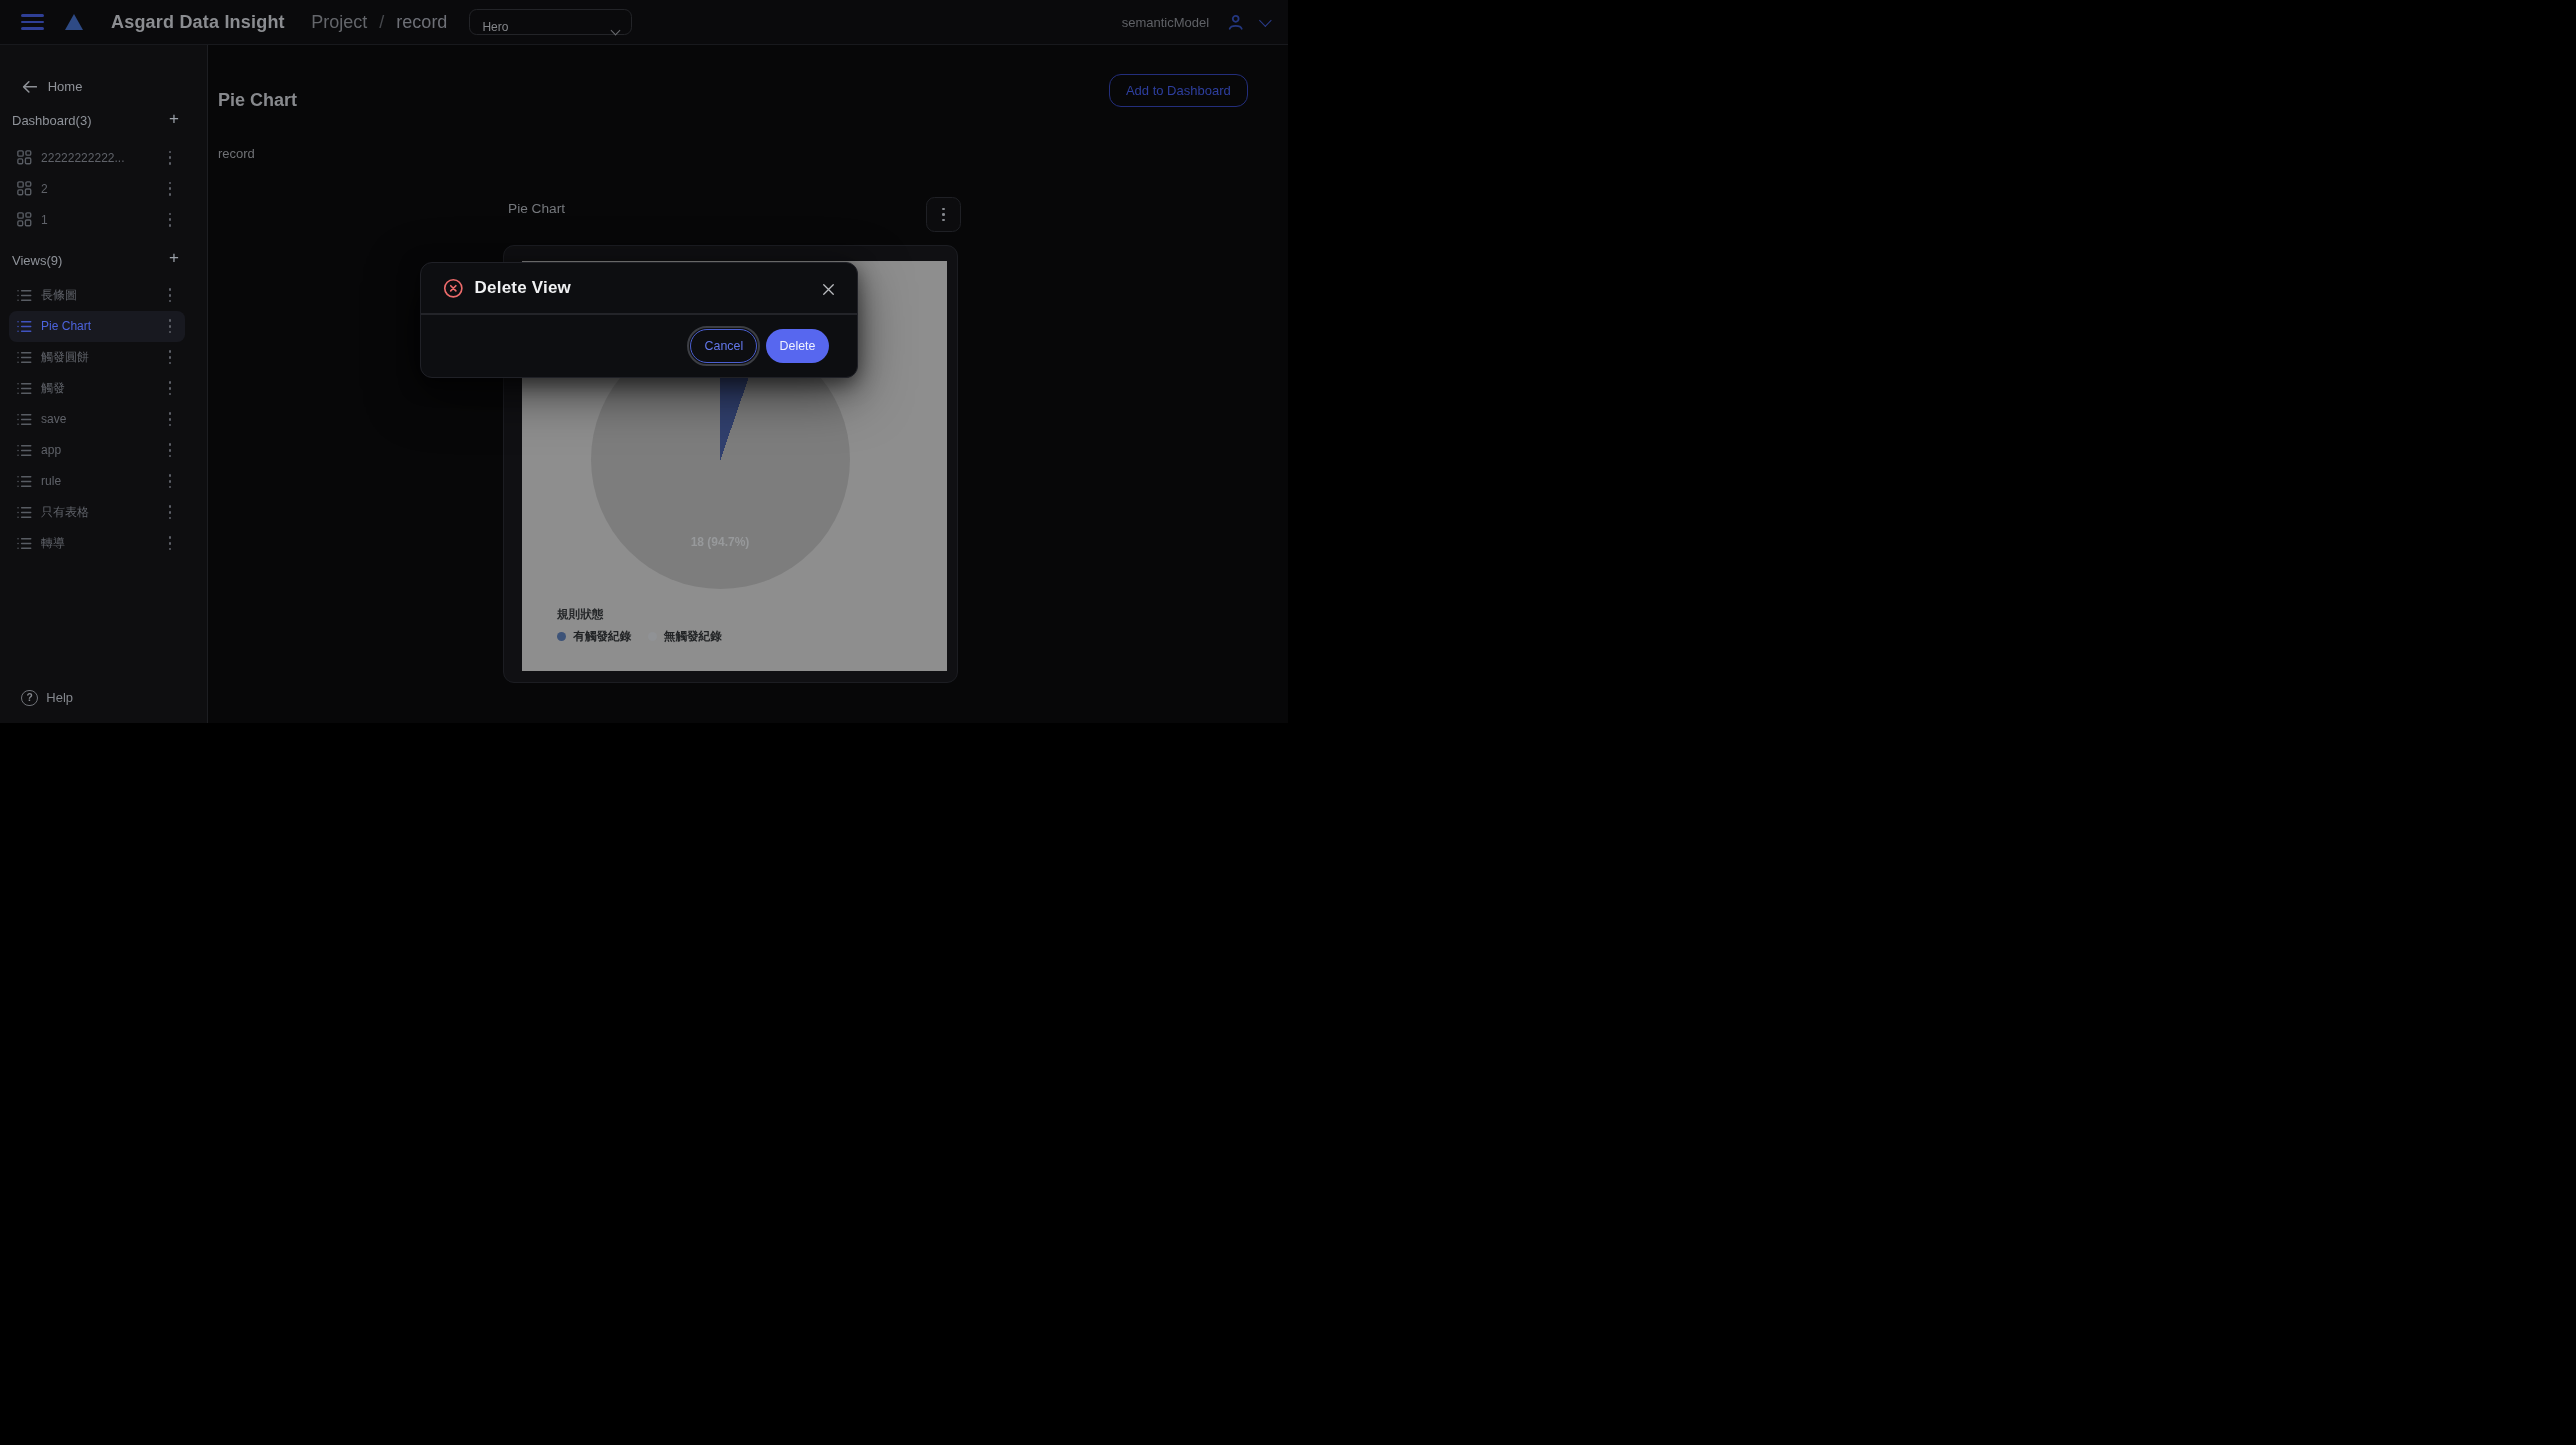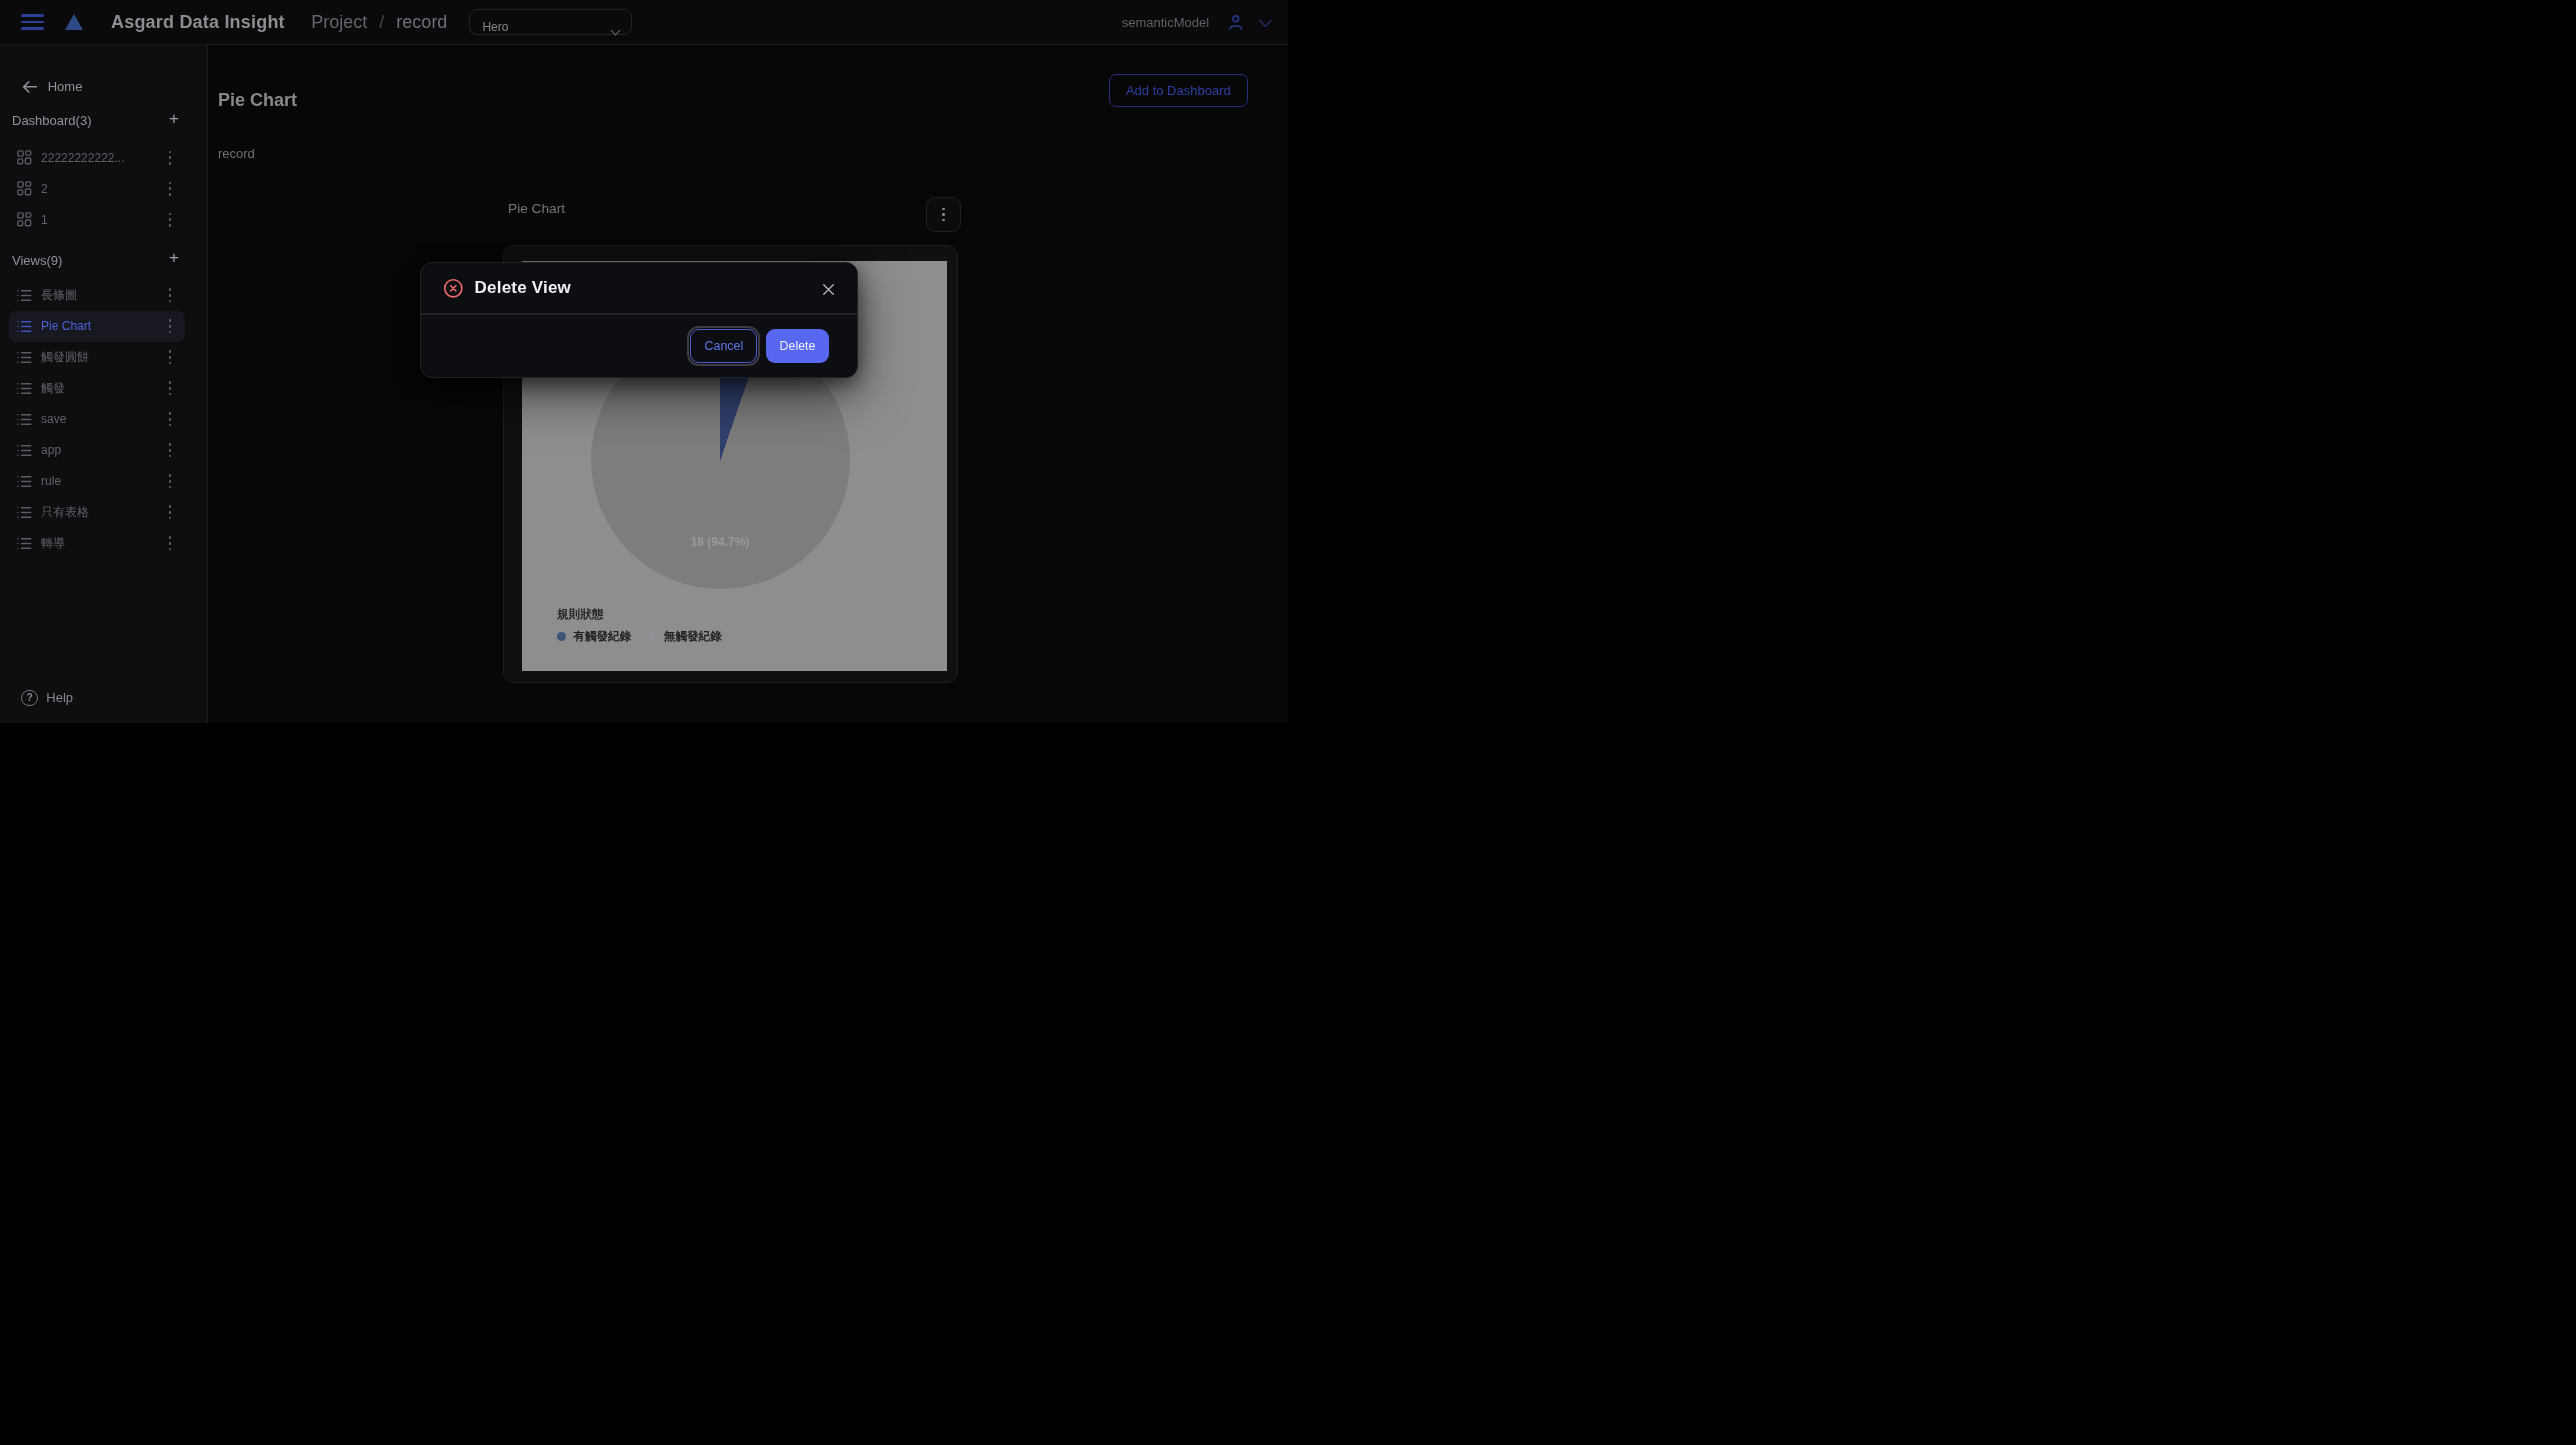--- a/index.html
+++ b/index.html
@@ -49,21 +49,21 @@
   .dgroup{margin-top:11px;} .vgroup{margin-top:9.4px;}
   .helprow{position:absolute;left:21.4px;bottom:17px;display:flex;align-items:center;gap:8.6px;
            color:#84878d;font-size:13px;cursor:pointer;}
   .helpicon{width:16.3px;height:16.3px;border:1.3px solid #6f7278;border-radius:50%;display:flex;
             align-items:center;justify-content:center;font-size:10.3px;font-weight:700;color:#84878d;box-sizing:border-box;}
 
   
   .main{position:absolute;left:177px;top:45px;right:0;bottom:0;background:#070708;}
   .pagetitle{position:absolute;left:41px;top:33px;font-size:18px;font-weight:700;color:#87898d;}
   .addbtn{position:absolute;right:40px;top:29px;height:33px;padding:0 16.3px;border:0.9px solid #232e7c;
-          border-radius:7px;background:transparent;color:#2e3f9f;font-size:13px;cursor:pointer;
+          border-radius:12px;background:transparent;color:#2e3f9f;font-size:13px;cursor:pointer;
           font-family:inherit;}
   .record{position:absolute;left:41px;top:101px;font-size:13px;color:#6f7175;}
   .sectitle{position:absolute;left:331px;top:156px;font-size:13.7px;color:#75787d;}
   .cardkebab{position:absolute;left:749px;top:152px;width:33px;height:33px;border:0.9px solid #1f2025;
              border-radius:8.6px;background:#0c0c0e;display:flex;align-items:center;justify-content:center;cursor:pointer;}
   .cardkebab .kdots{display:flex;flex-direction:column;gap:3px;}
   .cardkebab .kdots i{width:2.6px;height:2.6px;border-radius:50%;background:#84878d;}
   .card{position:absolute;left:326px;top:200px;width:455px;height:438px;background:#101013;
         border:0.9px solid #1c1d22;border-radius:11px;box-sizing:border-box;}
   .chartbg{position:absolute;left:18px;top:14.6px;width:425px;height:410px;background:#8e8e8e;overflow:hidden;}
@@ -82,21 +82,21 @@
   .modal{position:absolute;left:420px;top:262px;width:438px;background:#0d0e11;border:0.9px solid #202127;
          border-radius:12px;box-sizing:border-box;z-index:40;
          box-shadow:0 15.4px 51px rgba(0,0,0,.55),0 5.1px 20.6px rgba(0,0,0,.5);}
   .mhead{height:50px;display:flex;align-items:center;gap:11px;padding:0 22px;}
   .mtitle{font-size:17px;font-weight:600;color:#f0f1f3;letter-spacing:0.2px;}
   .mclose{position:absolute;top:17px;right:19px;padding:2.6px;cursor:pointer;display:flex;}
   .hr{height:0.9px;background:#232429;}
   .mbody{height:96px;box-sizing:border-box;padding:24px 22px 0;}
   .mbody p{margin:0;max-width:373px;font-size:13px;line-height:20.6px;color:#e9eaec;}
   .mfoot{height:62px;display:flex;align-items:center;justify-content:flex-end;gap:8.6px;padding-right:28px;}
-  .btn{height:34px;border-radius:9px;font-size:12.4px;cursor:pointer;font-family:inherit;}
+  .btn{height:34px;border-radius:17px;font-size:12.4px;cursor:pointer;font-family:inherit;}
   .btn.cancel{width:67px;background:transparent;border:0.9px solid #4a5ecf;color:#6277ea;
               outline:2.6px solid #3c3e44;outline-offset:1.7px;}
   .btn.delete{width:63px;background:#5767ef;border:none;color:#eef0ff;}
 </style>
 </head>
 <body>
 
 <div id="app">
 
   <header class="topbar">

